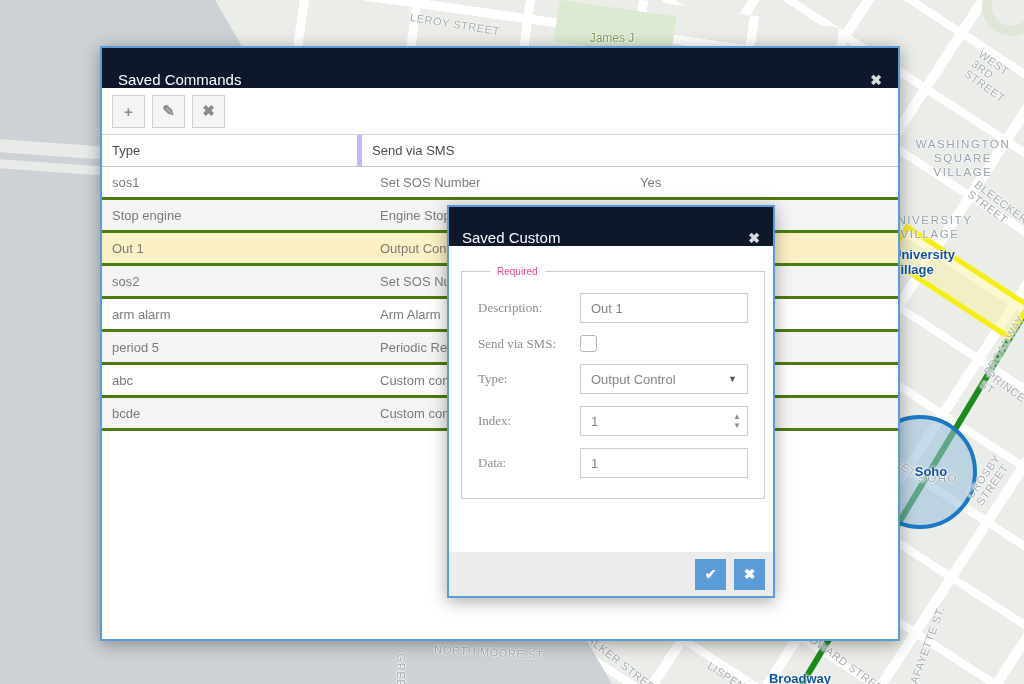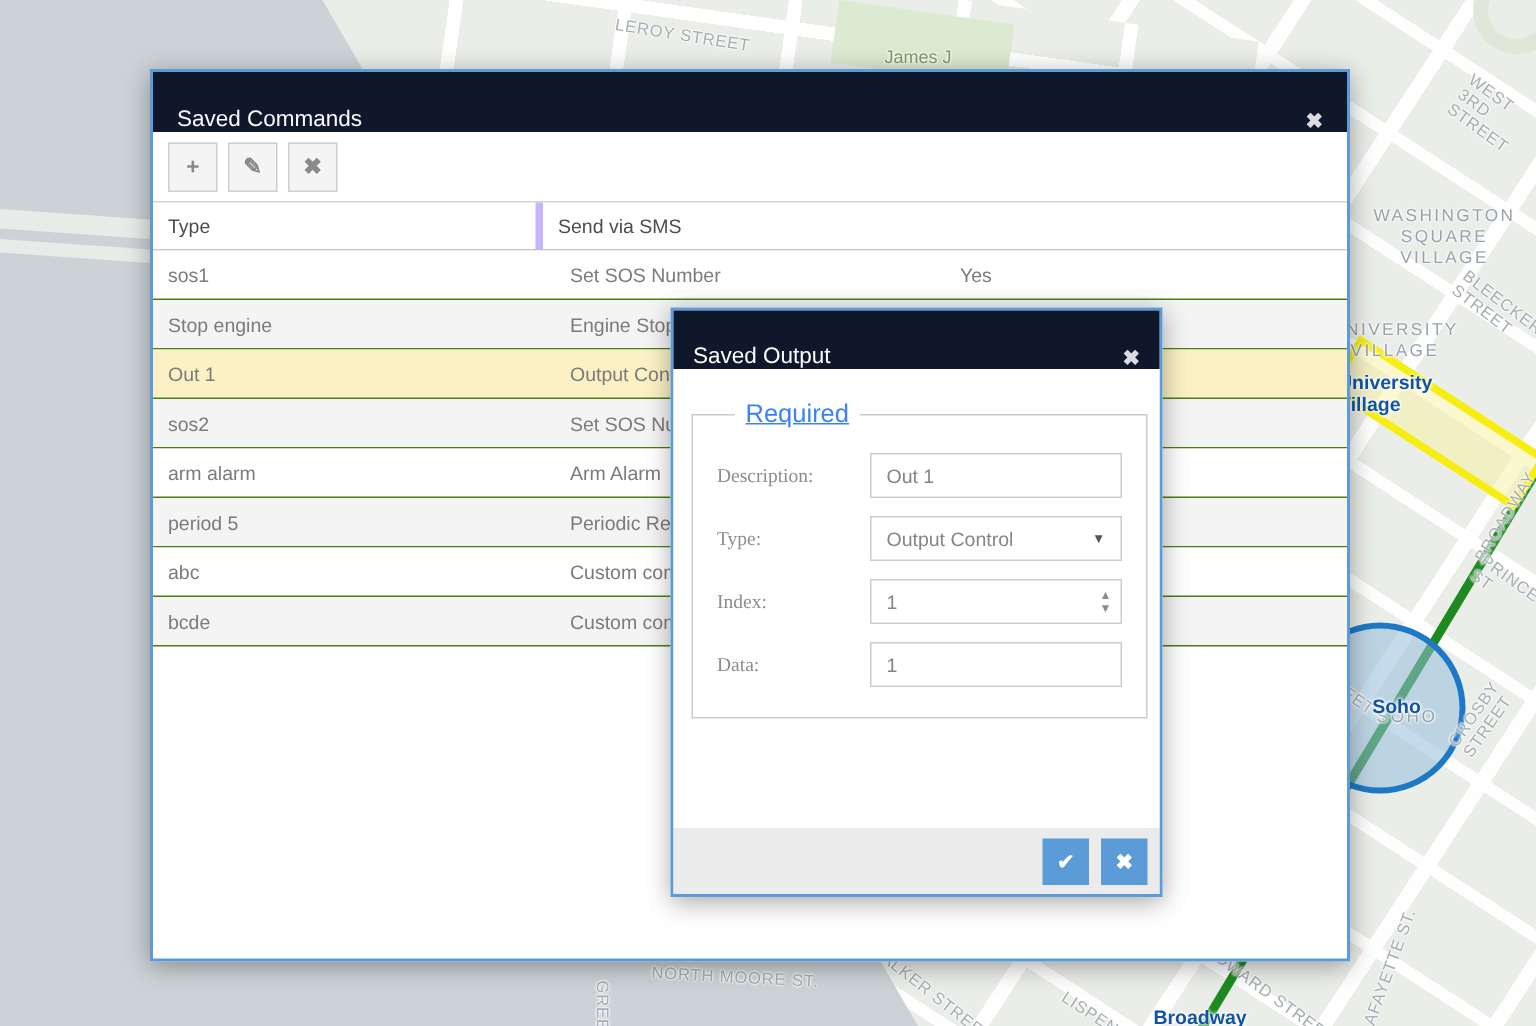--- a/index.html
+++ b/index.html
@@ -74,32 +74,32 @@
   .toolbar { height:46px; padding:7px 10px; display:flex; gap:7px; align-items:center; }
   .tool-btn { width:33px; height:33px; background:#f4f4f4; border:1px solid #cfcfcf; color:#8a8a8a;
               font-size:15px; font-weight:bold; display:flex; align-items:center; justify-content:center; cursor:pointer; }
   .thead { display:flex; height:33px; border-top:1px solid #d4d4d4; border-bottom:1px solid #c3c3c3;
            font-size:13px; color:#4d4d4d; align-items:center; }
   .thead .th { padding-left:10px; height:100%; display:flex; align-items:center; }
   .th-desc { width:268px; border-right:1px solid #dedede; }
   .th-type { width:260px; border-right:5px solid #c4b5fd; }
   .th-sms  { flex:1; }
   .trow { display:flex; height:33px; align-items:center; font-size:13px; color:#7b7b7b;
-          border-bottom:1px solid #4d7c0f; background:#fff; overflow:hidden; }
+          border-bottom:3px solid #4d7c0f; background:#fff; overflow:hidden; }
   .trow.alt { background:#f4f4f4; }
   .trow.selected { background:#fcf1c5; }
   .td { padding-left:10px; white-space:nowrap; overflow:hidden; }
   .td-desc { width:268px; } .td-type { width:260px; } .td-sms { flex:1; }
 
   
   #edit-dialog { left:447px; top:205px; width:328px; height:393px; z-index:20; display:flex; flex-direction:column; }
   #edit-dialog .dlg-header { height:39px; padding:0 13px; flex:0 0 39px; }
   .edit-body { flex:1; background:#fff; padding:0 12px; }
   fieldset.req { border:1px solid #ccc; margin-top:20px; padding:16px 16px 20px 16px; }
-  fieldset.req legend { color:#3b82f6; font-size:17px; padding:0 7px; margin-left:12px;text-decoration:underline; }
+  fieldset.req legend { color:#ec4899; font-size:10px; padding:0 7px; margin-left:12px; }
   .frow { display:flex; align-items:center; margin-bottom:12px; }
   .frow:last-child { margin-bottom:0; }
   .flabel { width:102px; font-size:13px; color:#8d8d8d; flex:0 0 102px;font-family:Liberation Serif, serif; }
   .ctl { width:168px; height:30px; border:1px solid #ccc; background:#fff; color:#858585;
          font-size:13px; font-family:"Liberation Sans", sans-serif; padding:0 10px; }
   input.ctl { outline:none; }
   .checkbox { width:17px; height:17px; border:1px solid #b5b5b5; border-radius:3px; background:#fff; cursor:pointer; }
   .select { display:flex; align-items:center; cursor:pointer; }
   .select .sel-text { flex:1; }
   .caret { color:#555; font-size:9px; }
@@ -212,33 +212,37 @@
       <div class="trow alt">
         <div class="td td-desc">bcde</div>
         <div class="td td-type">Custom command</div>
         <div class="td td-sms"></div>
       </div>
     </div>
   </div>
 
   <div class="dialog" id="edit-dialog">
     <div class="dlg-header">
-      <div class="dlg-title">Saved Output</div>
+      <div class="dlg-title">Saved Custom</div>
       <div class="dlg-close">✖</div>
     </div>
 
     <div class="edit-body">
       <fieldset class="req">
         <legend>Required</legend>
 
         <div class="frow">
           <div class="flabel">Description:</div>
           <input class="ctl" type="text" value="Out 1" style="">
         </div>
 
+        <div class="frow">
+          <div class="flabel">Send via SMS:</div>
+          <div class="checkbox"></div>
+        </div>
 
         <div class="frow">
           <div class="flabel">Type:</div>
           <div class="ctl select">
             <span class="sel-text">Output Control</span>
             <span class="caret">▼</span>
           </div>
         </div>
 
         <div class="frow">

